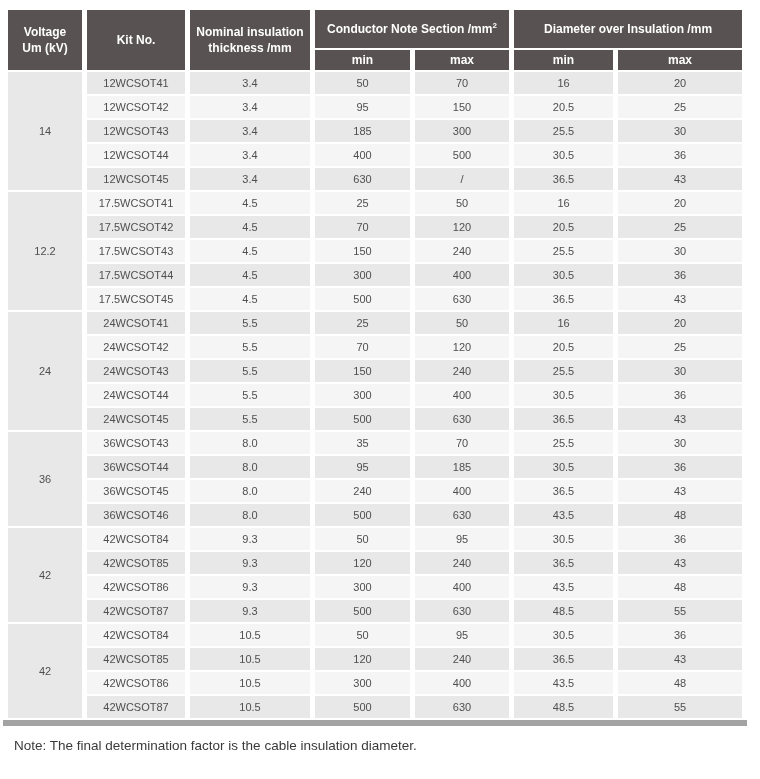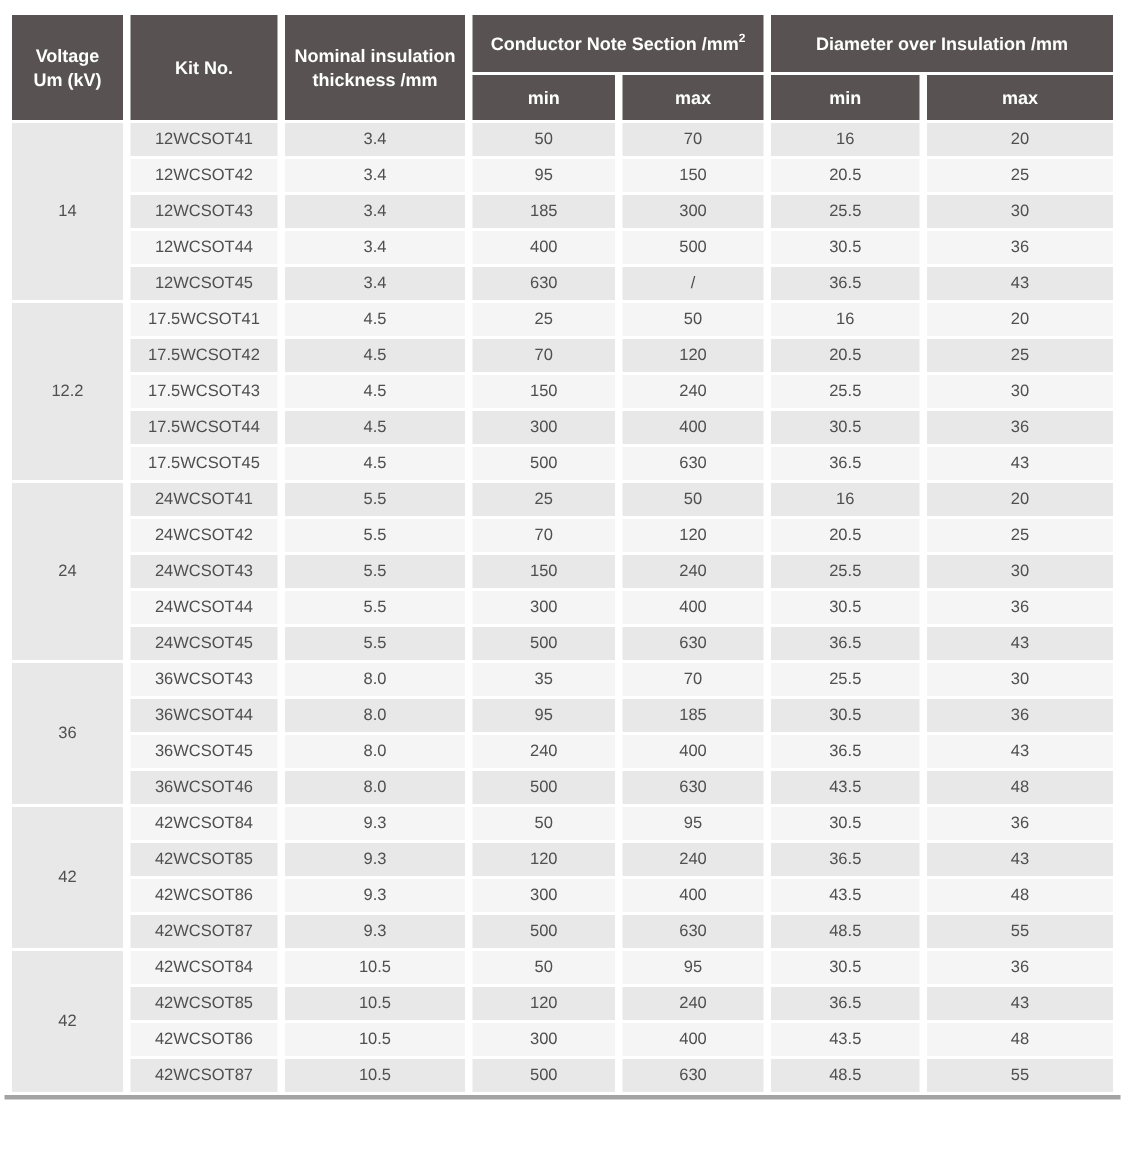--- a/index.html
+++ b/index.html
@@ -10,34 +10,34 @@
     height: 779px;
     padding: 8px 8px 0 8px;
     background: #ffffff;
   }
   table.specs {
     width: 744px;
     table-layout: fixed;
     border-collapse: separate;
     border-spacing: 5px 2px;
     margin-left: -5px; 
-    border-bottom: 3px solid #a3a3a3;
+    border-bottom: 6px solid #a3a3a3;
   }
   table.specs th {
     background: #585352;
     color: #ffffff;
     font-size: 12px;
     font-weight: bold;
     text-align: center;
     vertical-align: middle;
     padding: 2px 4px;
     line-height: 1.35;
   }
   thead tr.h1 th { height: 38px; }
-  thead tr.h2 th { height: 30px; }
+  thead tr.h2 th { height: 20px; }
   table.specs sup { font-size: 8px; vertical-align: super; line-height: 0; }
   table.specs td {
     font-size: 11px;
     color: #4f4f4f;
     text-align: center;
     vertical-align: middle;
     height: 22px;
     padding: 0 2px;
   }
   tr.dark td  { background: #e9e8e8; }
@@ -308,13 +308,14 @@
         <tr class="dark">
           <td>42WCSOT87</td>
           <td>10.5</td>
           <td>500</td>
           <td>630</td>
           <td>48.5</td>
           <td>55</td>
         </tr>
       </tbody>
   </table>
+  <div class="note">Note: The final determination factor is the cable insulation diameter.</div>
 </div>
 
 </body></html>

